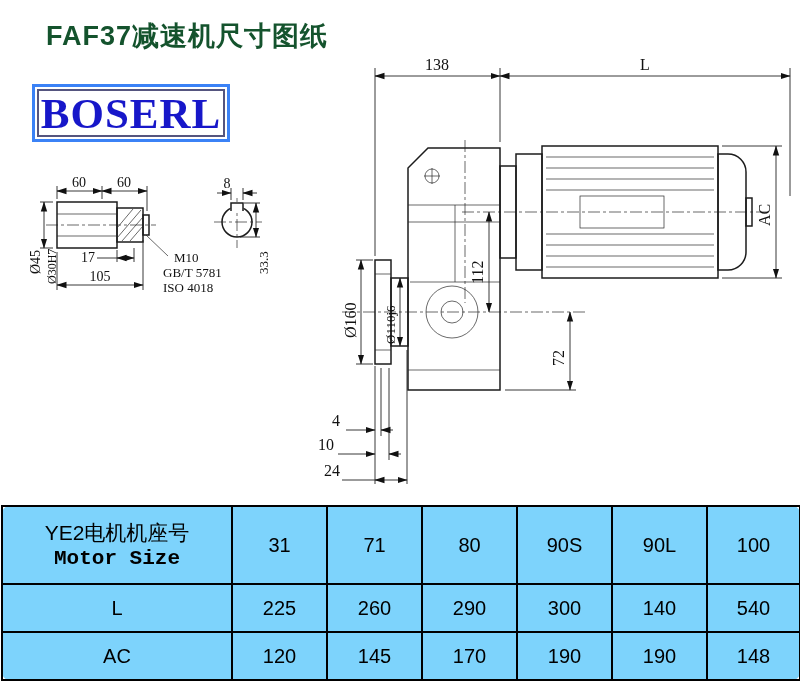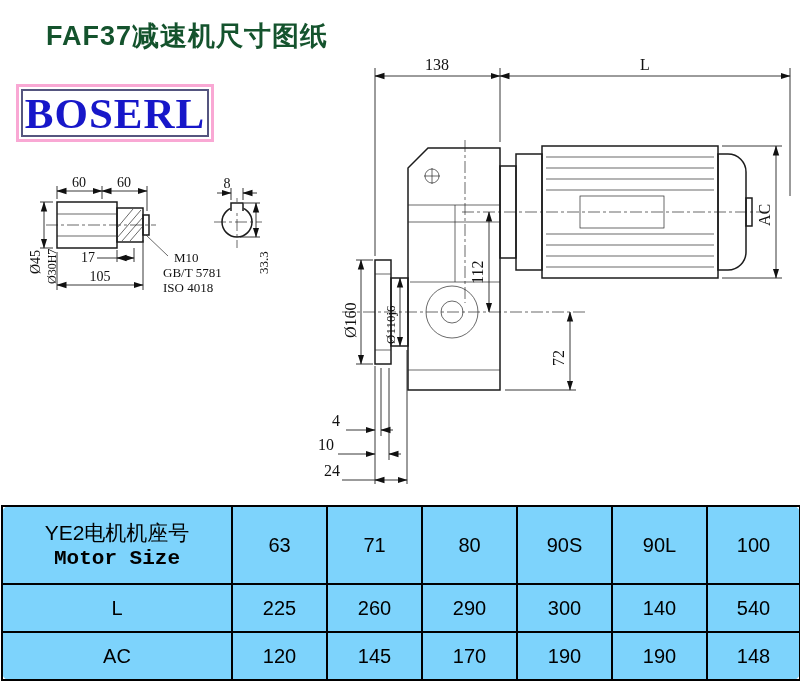--- a/index.html
+++ b/index.html
@@ -6,22 +6,22 @@
   body{
     width:800px;height:682px;position:relative;overflow:hidden;
     background:#ffffff;font-family:"Liberation Sans",sans-serif;color:#000;
   }
   .title{
     position:absolute;left:34px;top:6px;margin:12px;
     font-size:27px;font-weight:700;letter-spacing:1px;color:#14532d;
     font-family:"Liberation Sans",sans-serif;
   }
   .logo{
-    position:absolute;left:16px;top:84px;width:192px;height:52px;
-    border:3px solid #f9a8d4;
+    position:absolute;left:32px;top:84px;width:192px;height:52px;
+    border:3px solid #3b82f6;
     box-shadow:inset 0 0 0 2px #ffffff, inset 0 0 0 4px #55557f;
     display:flex;align-items:center;justify-content:center;background:#fff;text-align:center;
   }
   .logo span{
     font-family:"Liberation Serif",serif;font-weight:700;
     font-size:43px;color:#1717c9;letter-spacing:1px;line-height:1;
   }
   svg.draw{position:absolute;left:0;top:0}
   .outline{fill:none;stroke:#1c1c1c;stroke-width:1.5}
   .thin{fill:none;stroke:#2a2a2a;stroke-width:0.7}
@@ -214,21 +214,21 @@
       <col style="width:95px">
       <col style="width:95px">
       <col style="width:93px">
   </colgroup>
   <tbody>
     <tr>
       <th class="hdr">
         <div class="hdr-cn">YE2电机机座号</div>
         <div class="hdr-en">Motor Size</div>
       </th>
-      <th class="hdr">63</th>
+      <th class="hdr">31</th>
       <th class="hdr">71</th>
       <th class="hdr">80</th>
       <th class="hdr">90S</th>
       <th class="hdr">90L</th>
       <th class="hdr">100</th>
     </tr>
     <tr>
       <td>L</td>
       <td>225</td>
       <td>260</td>

